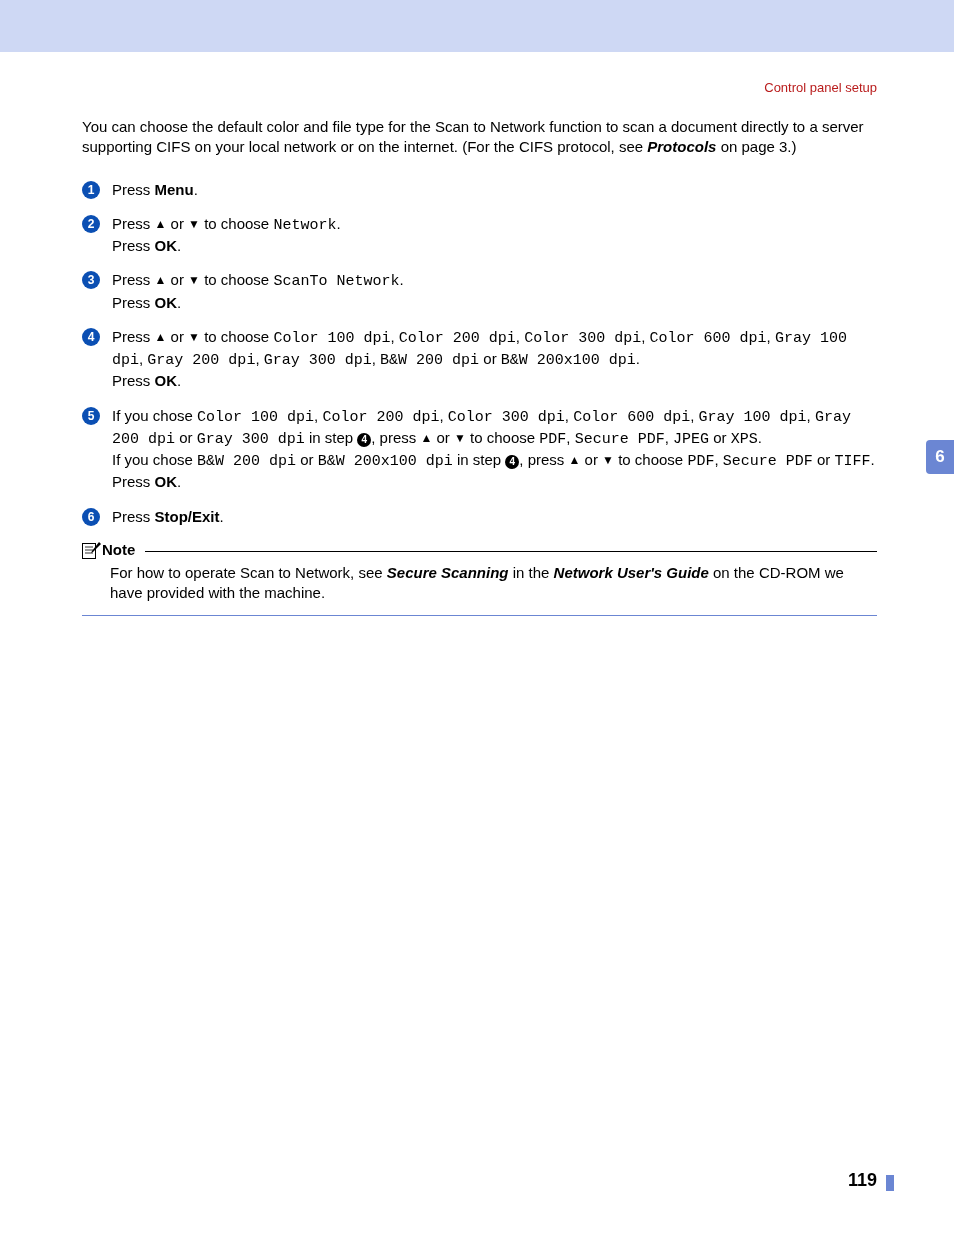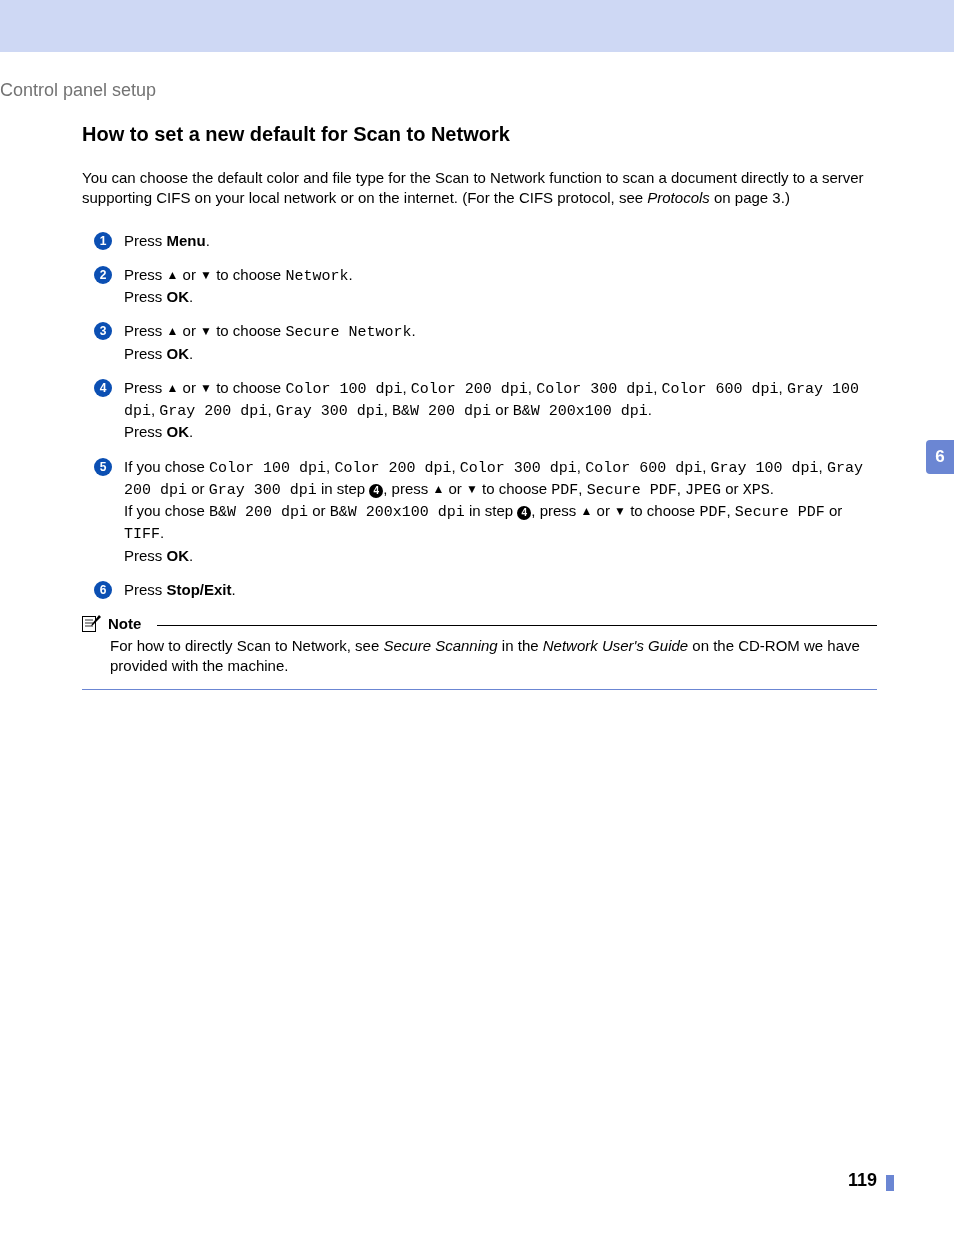--- a/index.html
+++ b/index.html
@@ -11,43 +11,43 @@
     color: #000;
     position: relative;
     background: #fff;
   }
   .top-band {
     width: 100%;
     height: 52px;
     background: #ced8f4;
   }
   .header-text {
-    text-align: left;
-    font-size: 18px;
-    color: #737373;
+    text-align: right;
+    font-size: 13px;
+    color: #b91c1c;
     padding: 28px 77px 0 0;
   }
   .content {
     padding: 22px 77px 0 82px;
   }
   h2.section-title {
     font-size: 20px;
     font-weight: bold;
     margin: 0 0 22px 0;
   }
   p.intro {
     font-size: 15px;
     line-height: 1.35;
     margin: 0 0 22px 0;
   }
-  .italic { font-style: italic; }
+  .italic { font-style: italic; font-weight: bold; }
   ol.steps {
     list-style: none;
     padding: 0;
-    margin: 12px;
+    margin: 0;
     counter-reset: step;
   }
   ol.steps > li {
     position: relative;
     padding-left: 30px;
     font-size: 15px;
     line-height: 1.35;
     margin-bottom: 14px;
   }
   ol.steps > li::before {
@@ -79,21 +79,20 @@
     font-size: 10px;
     font-weight: bold;
     text-align: center;
     line-height: 14px;
     vertical-align: 0px;
   }
   .note-block { margin-top: 10px; }
   .note-header {
     display: flex;
     align-items: center;
-    gap: 6px;
     justify-content: space-between;
   }
   .note-header .rule {
     flex: 1;
     border-top: 1px solid #000;
     height: 0;
     margin-left: 10px;
     position: relative;
     top: 2px;
   }
@@ -139,39 +138,38 @@
 </head>
 <body>
 
 <div class="top-band"></div>
 
 <div class="header-text">Control panel setup</div>
 
 <div class="side-tab">6</div>
 
 <div class="content">
-  <h2 class="section-title">How to set a new default for Scan to Network</h2>
 
   <p class="intro">
     <span>You can choose the default color and file type for the Scan to Network function to scan a document directly to a server supporting CIFS on your local network or on the internet. (For the CIFS protocol, see </span><span class="italic">Protocols</span><span> on page 3.)</span>
   </p>
 
   <ol class="steps">
 
     <li>
       <span>Press </span><span class="b">Menu</span><span>.</span>
     </li>
 
     <li>
       <span>Press </span><span class="arrow">▲</span><span> or </span><span class="arrow">▼</span><span> to choose </span><span class="mono">Network</span><span>.</span><br>
       <span>Press </span><span class="b">OK</span><span>.</span>
     </li>
 
     <li>
-      <span>Press </span><span class="arrow">▲</span><span> or </span><span class="arrow">▼</span><span> to choose </span><span class="mono">Secure Network</span><span>.</span><br>
+      <span>Press </span><span class="arrow">▲</span><span> or </span><span class="arrow">▼</span><span> to choose </span><span class="mono">ScanTo Network</span><span>.</span><br>
       <span>Press </span><span class="b">OK</span><span>.</span>
     </li>
 
     <li>
       <span>Press </span><span class="arrow">▲</span><span> or </span><span class="arrow">▼</span><span> to choose </span><span class="mono">Color 100 dpi</span>, <span class="mono">Color 200 dpi</span>, <span class="mono">Color 300 dpi</span>, <span class="mono">Color 600 dpi</span>, <span class="mono">Gray 100 dpi</span>, <span class="mono">Gray 200 dpi</span>, <span class="mono">Gray 300 dpi</span>, <span class="mono">B&amp;W 200 dpi</span><span> or </span><span class="mono">B&amp;W 200x100 dpi</span><span>.</span><br>
       <span>Press </span><span class="b">OK</span><span>.</span>
     </li>
 
     <li>
       <span>If you chose </span><span class="mono">Color 100 dpi</span>, <span class="mono">Color 200 dpi</span>, <span class="mono">Color 300 dpi</span>, <span class="mono">Color 600 dpi</span>, <span class="mono">Gray 100 dpi</span>, <span class="mono">Gray 200 dpi</span><span> or </span><span class="mono">Gray 300 dpi</span><span> in step </span><span class="inline-bullet">4</span><span>, press </span><span class="arrow">▲</span><span> or </span><span class="arrow">▼</span><span> to choose </span><span class="mono">PDF</span>, <span class="mono">Secure PDF</span>, <span class="mono">JPEG</span><span> or </span><span class="mono">XPS</span><span>.</span><br>
@@ -191,20 +189,20 @@
         <rect x="0.5" y="2.5" width="13" height="15" fill="none" stroke="#000" stroke-width="1"></rect>
         <line x1="3" y1="6" x2="11" y2="6" stroke="#000" stroke-width="0.8"></line>
         <line x1="3" y1="9" x2="11" y2="9" stroke="#000" stroke-width="0.8"></line>
         <line x1="3" y1="12" x2="11" y2="12" stroke="#000" stroke-width="0.8"></line>
         <path d="M17 1 L19 3 L11 11 L9 12 L10 10 Z" fill="#000"></path>
       </svg>
       <span class="note-label">Note</span>
       <span class="rule"></span>
     </div>
     <div class="note-body">
-      <span>For how to directly Scan to Network, see </span><span class="italic">Secure Scanning</span><span> in the </span><span class="italic">Network User's Guide</span><span> on the CD-ROM we have provided with the machine.</span>
+      <span>For how to operate Scan to Network, see </span><span class="italic">Secure Scanning</span><span> in the </span><span class="italic">Network User's Guide</span><span> on the CD-ROM we have provided with the machine.</span>
     </div>
   </div>
 
 </div>
 
 <div class="page-footer">119</div>
 <div class="footer-accent"></div>
 
 </body></html>

